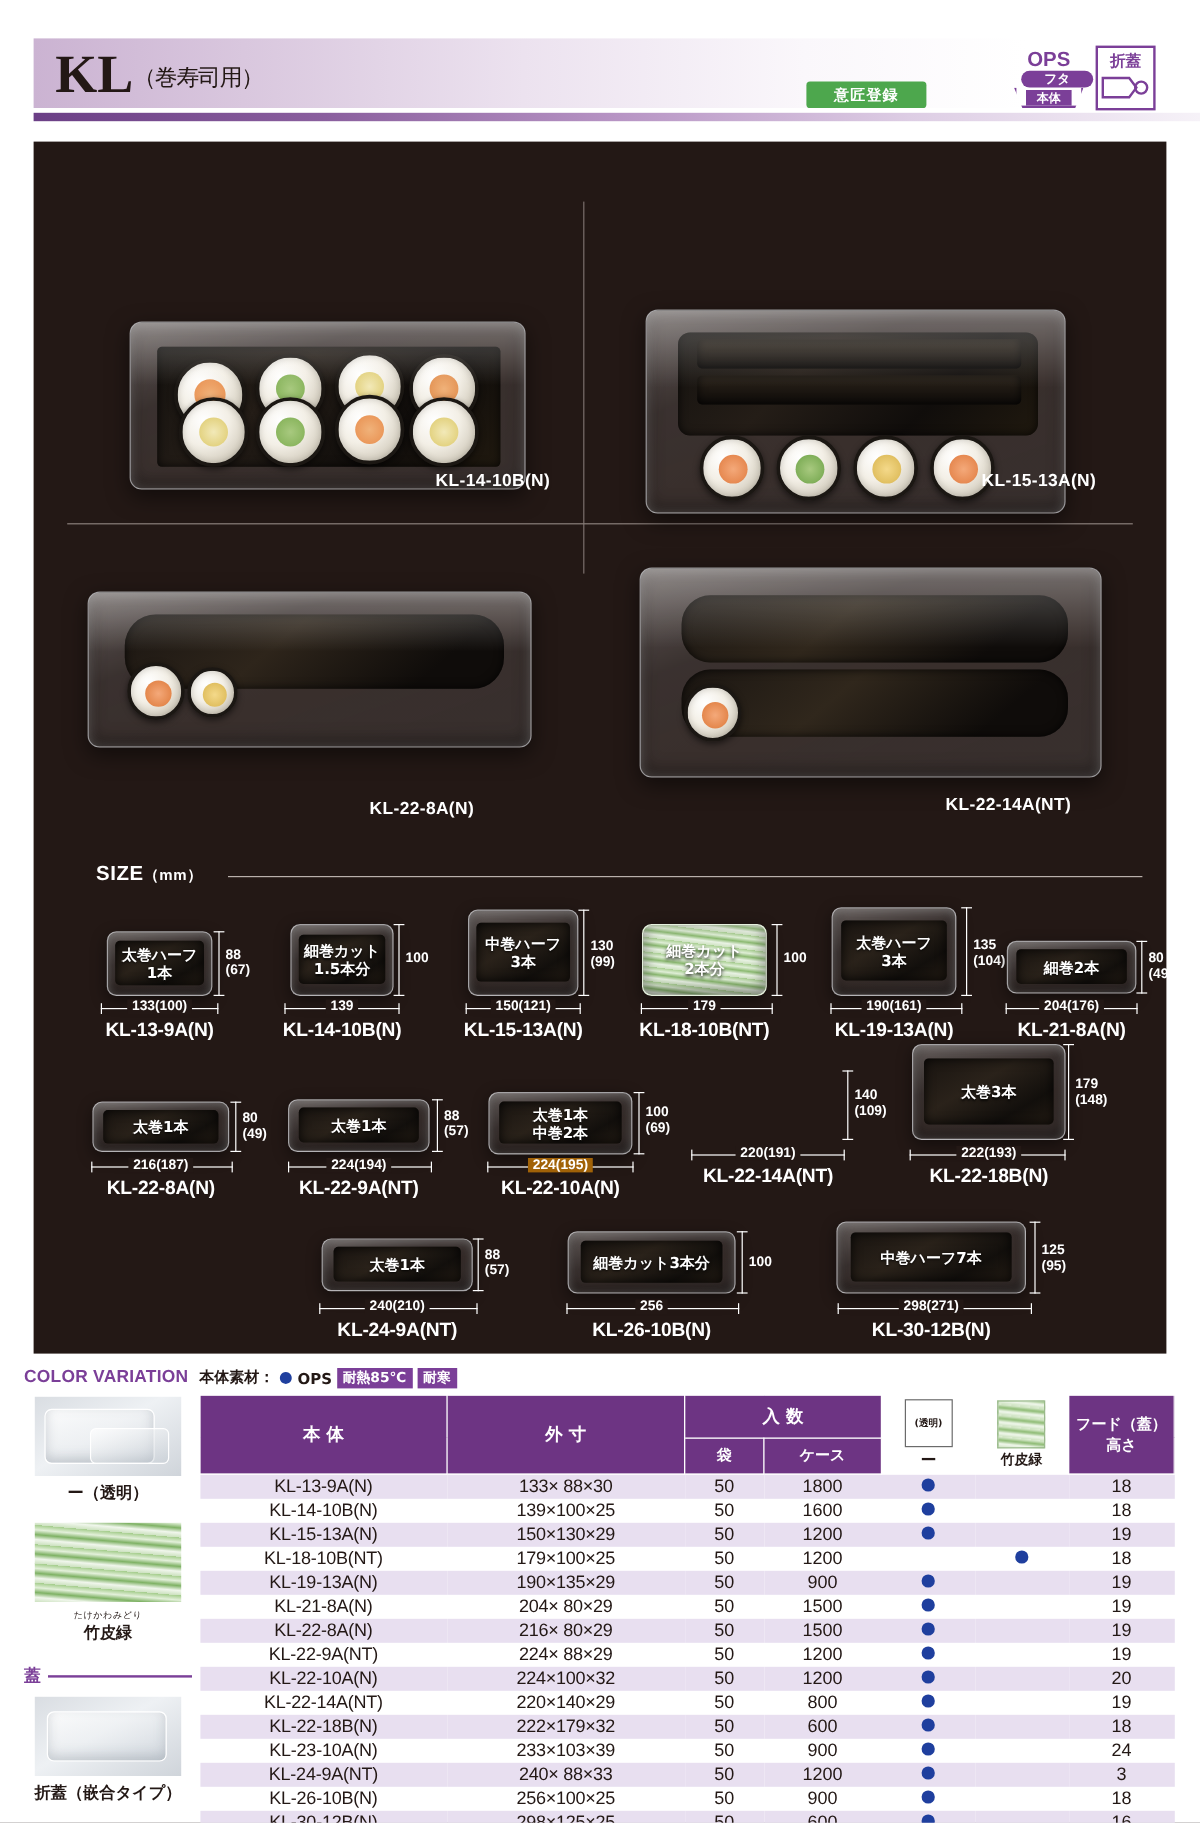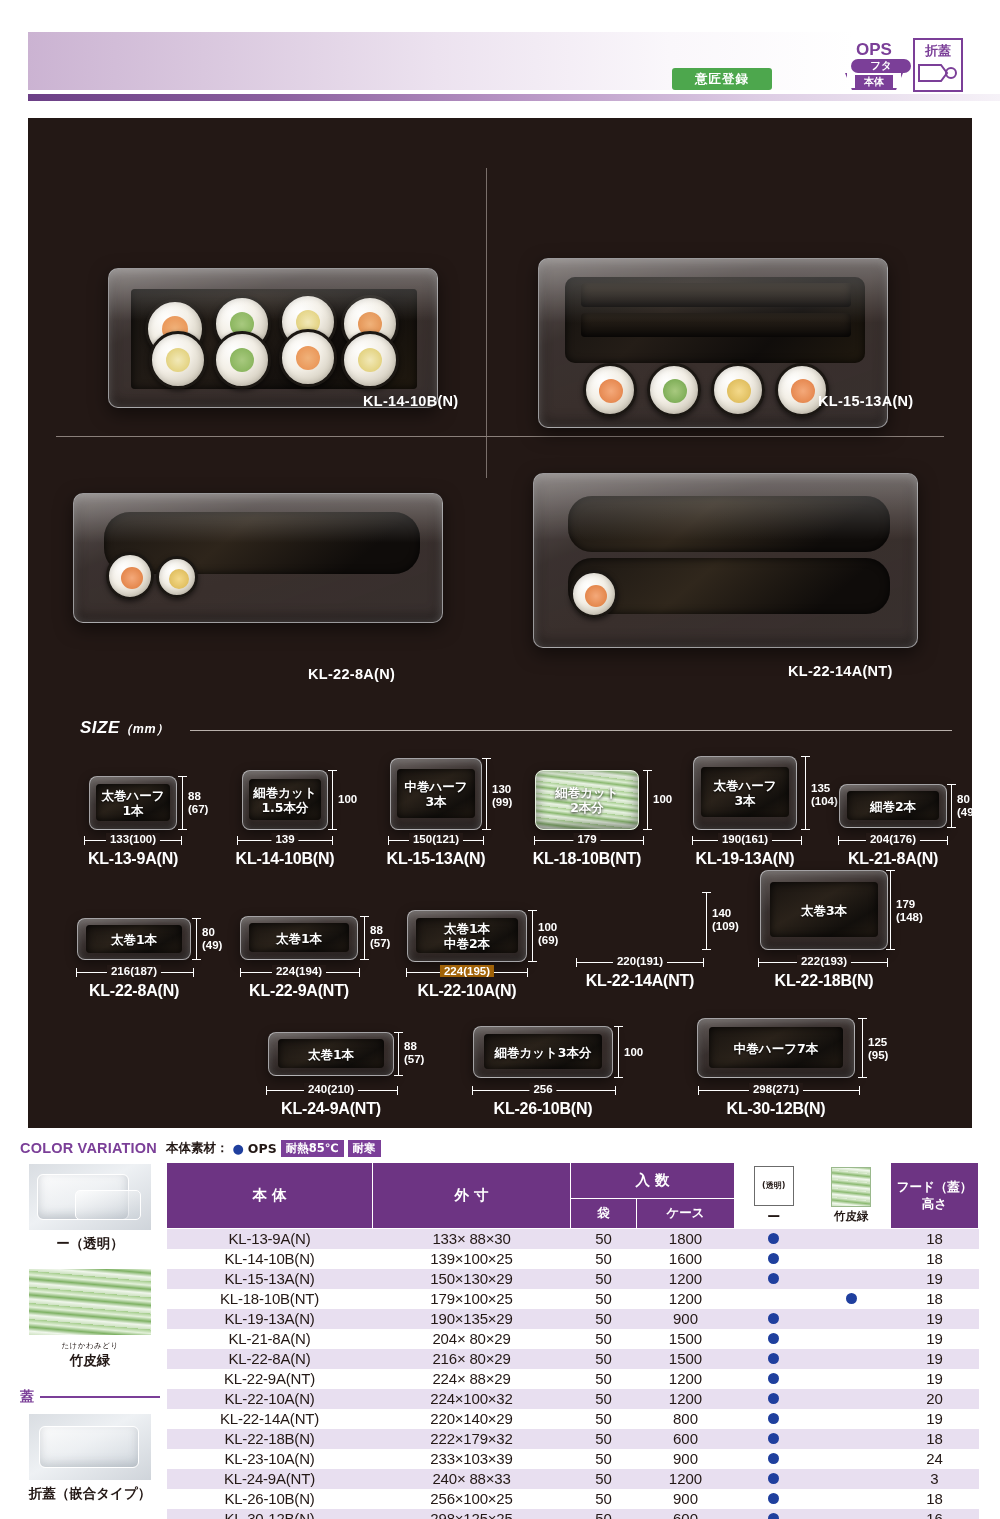--- a/index.html
+++ b/index.html
@@ -112,21 +112,20 @@
     border:3px solid #1b1713;
   }
   .roll-in { position:absolute; border-radius:50%; }
 
   
   .size-head { position:absolute; left:52px; top:600px; width:870px; height:24px; }
   .size-title {
     position:absolute; left:0; top:0; color:#ffffff;
     font-size:17px; font-weight:700; letter-spacing:.5px;
     font-family:"Liberation Sans",sans-serif;
-    font-style:italic;
   }
   .size-title .mm { font-size:12.5px; font-weight:600; }
   .size-rule {
     position:absolute; left:110px; top:12px; width:762px; height:1px; background:#b9b0ab;
   }
 
   .size-row { position:absolute; left:0; width:944px; }
   .size-item { position:absolute; text-align:center; }
   .si-box {
     position:absolute; left:50%; transform:translateX(-50%);
@@ -251,20 +250,23 @@
   }
   .colhead-cap { text-align:center; font-size:11.5px; margin-top:2px; font-family:"DejaVu Sans",sans-serif; color:#231815; }
   .colhead-dash { text-align:center; font-size:13px; margin-top:2px; color:#231815; }
   .hdr-blank { background:#ffffff !important; border:none !important; }
 </style>
 </head>
 <body>
 
 <div class="header-wrap">
   <div class="header-band"></div>
+  <div class="kl-title">
+    <span>KL</span><span class="kl-sub">（巻寿司用）</span>
+  </div>
   <div class="badge-design">意匠登録</div>
 
   <div class="ops-badge">
     <div class="ops-text">OPS</div>
     <div class="ops-tray"></div>
     <div class="ops-futa">フタ</div>
     <div class="ops-hontai">本体</div>
   </div>
 
   <div class="orifuta-badge">

